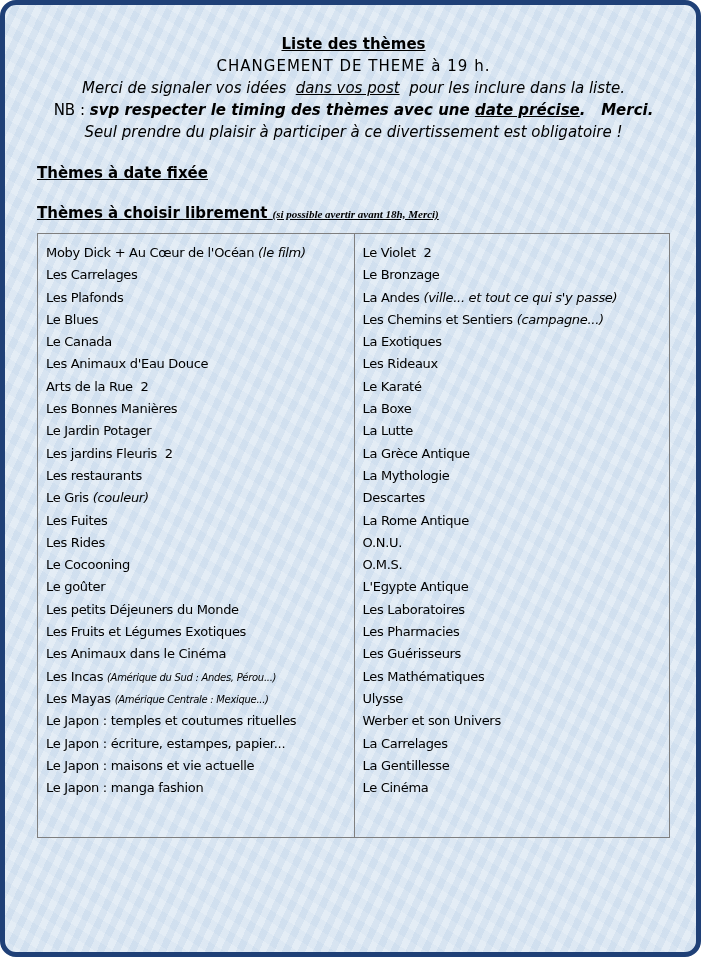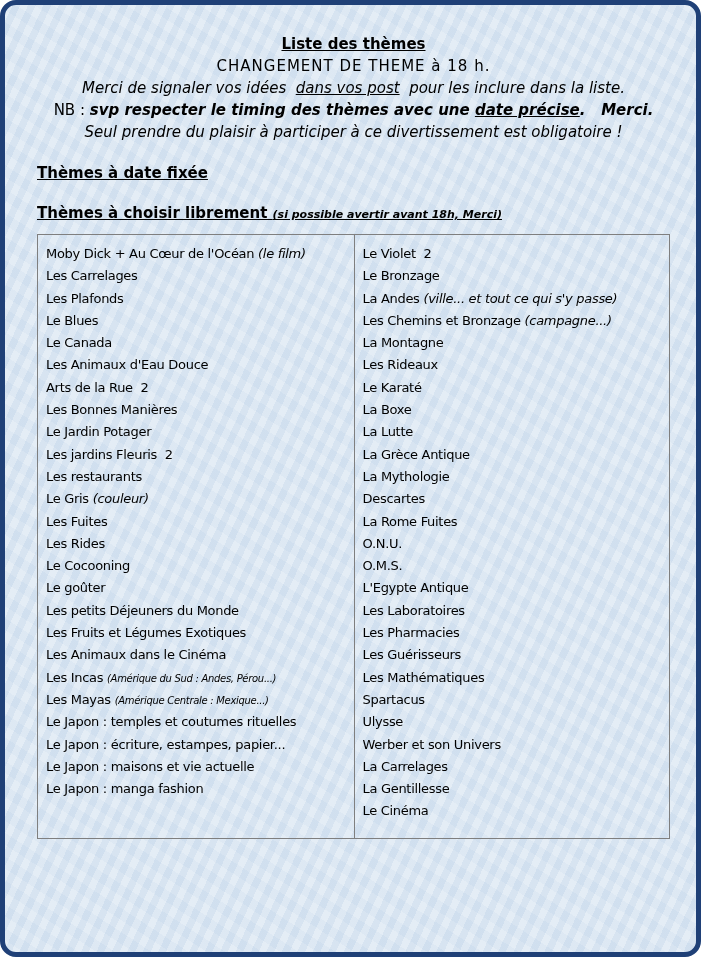--- a/index.html
+++ b/index.html
@@ -25,21 +25,21 @@
   .title { font-weight: bold; text-decoration: underline; }
   .caps  { letter-spacing: 1px; }
   .it { font-style: italic; }
   .b  { font-weight: bold; }
   .u  { text-decoration: underline; margin-top: 24px; }
   .sec-h {
     font-weight: bold; text-decoration: underline;
     font-size: 15px; line-height: 20px;
     margin-top: 20px; white-space: pre-wrap;
   }
-  .sec-h .paren { font-weight: bold; font-style: italic; font-size: 11px; }
+  .sec-h .paren { font-weight: bold; font-style: italic; font-size: 11px; font-family: Liberation Serif, serif; }
   .fixed-list { margin-top: 6px; }
   .fixed-item { font-size: 15px; line-height: 27px; white-space: pre-wrap; }
   .themes-table {
     display: flex;
     border: 1px solid #7f7f7f;
     margin-top: 9px;
     background: rgba(255,255,255,0.0);
     height: 605px;
     box-sizing: border-box;
   }
@@ -53,21 +53,21 @@
   .note { font-style: italic; }
   .note.small { font-size: 10px; margin-top: 25px; }
 </style>
 </head>
 <body>
 
 <div class="page">
 
   <div class="hline title">Liste des thèmes</div>
 
-  <div class="hline caps">CHANGEMENT DE THEME à 18 h.</div>
+  <div class="hline caps">CHANGEMENT DE THEME à 19 h.</div>
 
   <div class="hline it"><span>Merci de signaler vos idées  </span><span class="u">dans vos post</span><span>  pour les inclure dans la liste.</span></div>
 
   <div class="hline"><span>NB : </span><span class="b it">svp respecter le timing des thèmes avec une </span><span class="b it u">date précise</span><span class="b it">.   Merci.</span></div>
 
   <div class="hline it">Seul prendre du plaisir à participer à ce divertissement est obligatoire !</div>
 
   <div class="sec-h">Thèmes à date fixée</div>
 
   <div class="fixed-list">
@@ -106,38 +106,37 @@
         <div class="theme-row"><span class="t">Le Japon : temples et coutumes rituelles</span></div>
         <div class="theme-row"><span class="t">Le Japon : écriture, estampes, papier...</span></div>
         <div class="theme-row"><span class="t">Le Japon : maisons et vie actuelle</span></div>
         <div class="theme-row"><span class="t">Le Japon : manga fashion</span></div>
       </div>
     <div class="col col-right">
 
     <div class="theme-row"><span class="t">Le Violet  2</span></div>
         <div class="theme-row"><span class="t">Le Bronzage</span></div>
         <div class="theme-row"><span class="t">La Andes </span><span class="note">(ville... et tout ce qui s'y passe)</span></div>
-        <div class="theme-row"><span class="t">Les Chemins et Bronzage </span><span class="note">(campagne...)</span></div>
-        <div class="theme-row"><span class="t">La Montagne</span></div>
+        <div class="theme-row"><span class="t">Les Chemins et Sentiers </span><span class="note">(campagne...)</span></div>
+        <div class="theme-row"><span class="t">La Exotiques</span></div>
         <div class="theme-row"><span class="t">Les Rideaux</span></div>
         <div class="theme-row"><span class="t">Le Karaté</span></div>
         <div class="theme-row"><span class="t">La Boxe</span></div>
         <div class="theme-row"><span class="t">La Lutte</span></div>
         <div class="theme-row"><span class="t">La Grèce Antique</span></div>
         <div class="theme-row"><span class="t">La Mythologie</span></div>
         <div class="theme-row"><span class="t">Descartes</span></div>
-        <div class="theme-row"><span class="t">La Rome Fuites</span></div>
+        <div class="theme-row"><span class="t">La Rome Antique</span></div>
         <div class="theme-row"><span class="t">O.N.U.</span></div>
         <div class="theme-row"><span class="t">O.M.S.</span></div>
         <div class="theme-row"><span class="t">L'Egypte Antique</span></div>
         <div class="theme-row"><span class="t">Les Laboratoires</span></div>
         <div class="theme-row"><span class="t">Les Pharmacies</span></div>
         <div class="theme-row"><span class="t">Les Guérisseurs</span></div>
         <div class="theme-row"><span class="t">Les Mathématiques</span></div>
-        <div class="theme-row"><span class="t">Spartacus</span></div>
         <div class="theme-row"><span class="t">Ulysse</span></div>
         <div class="theme-row"><span class="t">Werber et son Univers</span></div>
         <div class="theme-row"><span class="t">La Carrelages</span></div>
         <div class="theme-row"><span class="t">La Gentillesse</span></div>
         <div class="theme-row"><span class="t">Le Cinéma</span></div>
       </div>
   </div>
 
 </div>
 

